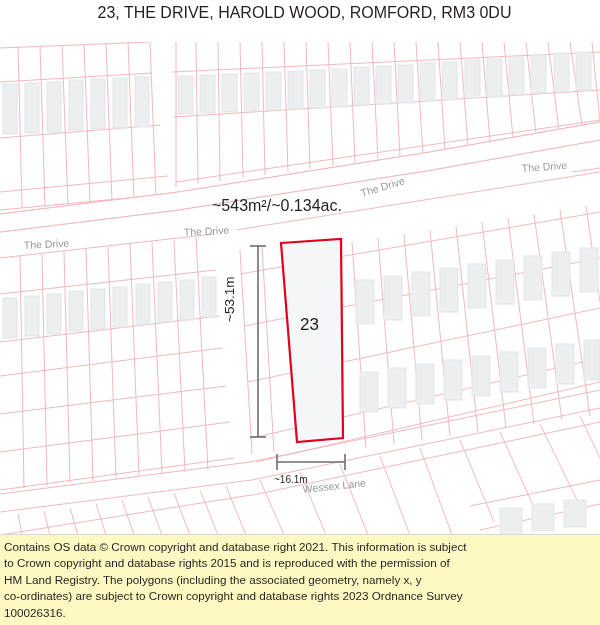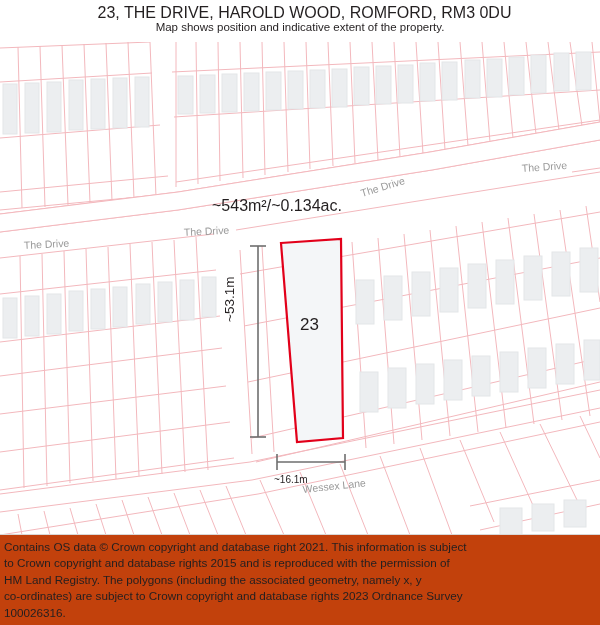--- a/index.html
+++ b/index.html
@@ -54,21 +54,21 @@
     display: block;
   }
   
   .footer {
     position: absolute;
     top: 535px; left: 0;
     width: 600px;
     height: 90px;
     box-sizing: border-box;
     padding: 4px 4px 0 4px;
-    background: #c2410c;
+    background: #fef9c3;
   }
   .footer .line {
     font-size: 11.7px;
     line-height: 16.4px;
     color: #231f20;
   }
   .divider {
     position: absolute;
     top: 534px; left: 0;
     width: 600px;
@@ -110,21 +110,20 @@
     fill: #9a9a9a;
   }
 </style>
 </head>
 <body>
 
 <div class="page">
 
   <div class="header">
     <div class="title">23, THE DRIVE, HAROLD WOOD, ROMFORD, RM3 0DU</div>
-    <div class="subtitle">Map shows position and indicative extent of the property.</div>
   </div>
 
   <div class="map">
     <svg width="600" height="493" viewBox="0 0 600 493" xmlns="http://www.w3.org/2000/svg">
 
       <rect x="0" y="0" width="600" height="493" fill="#ffffff"></rect>
 
       <g stroke="#f3b8bd" stroke-width="1" fill="none">
 
         <g>

